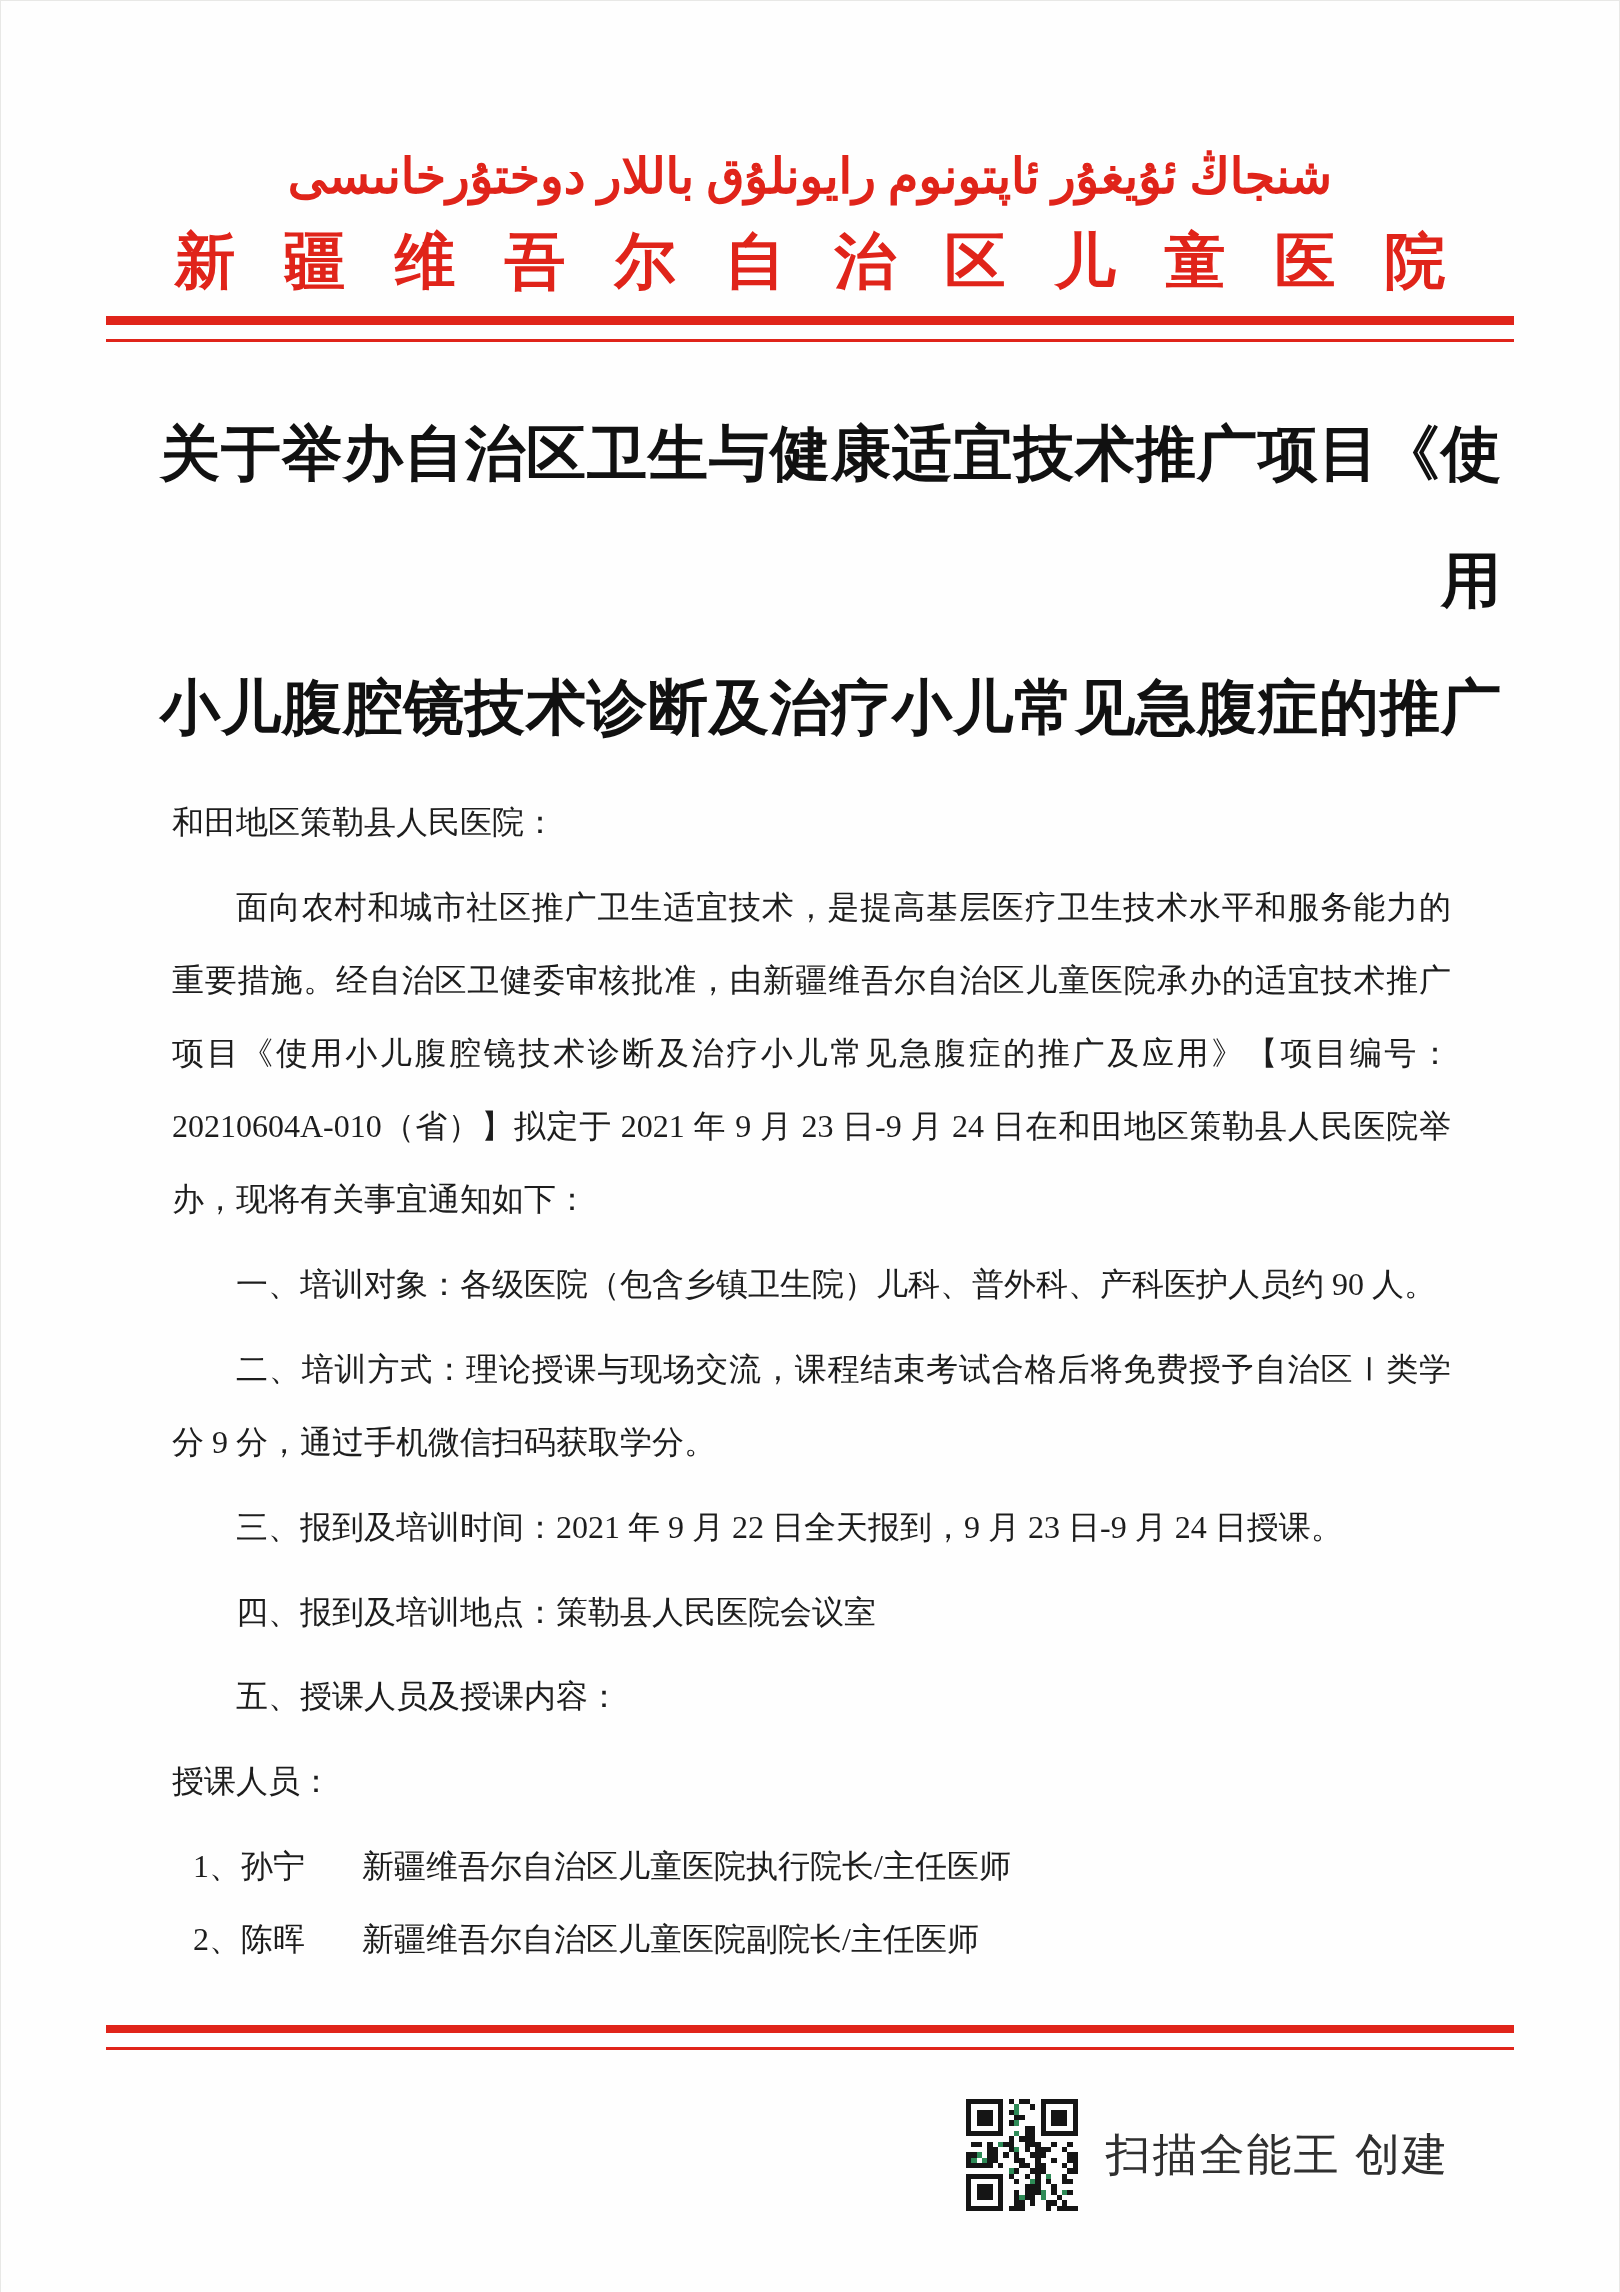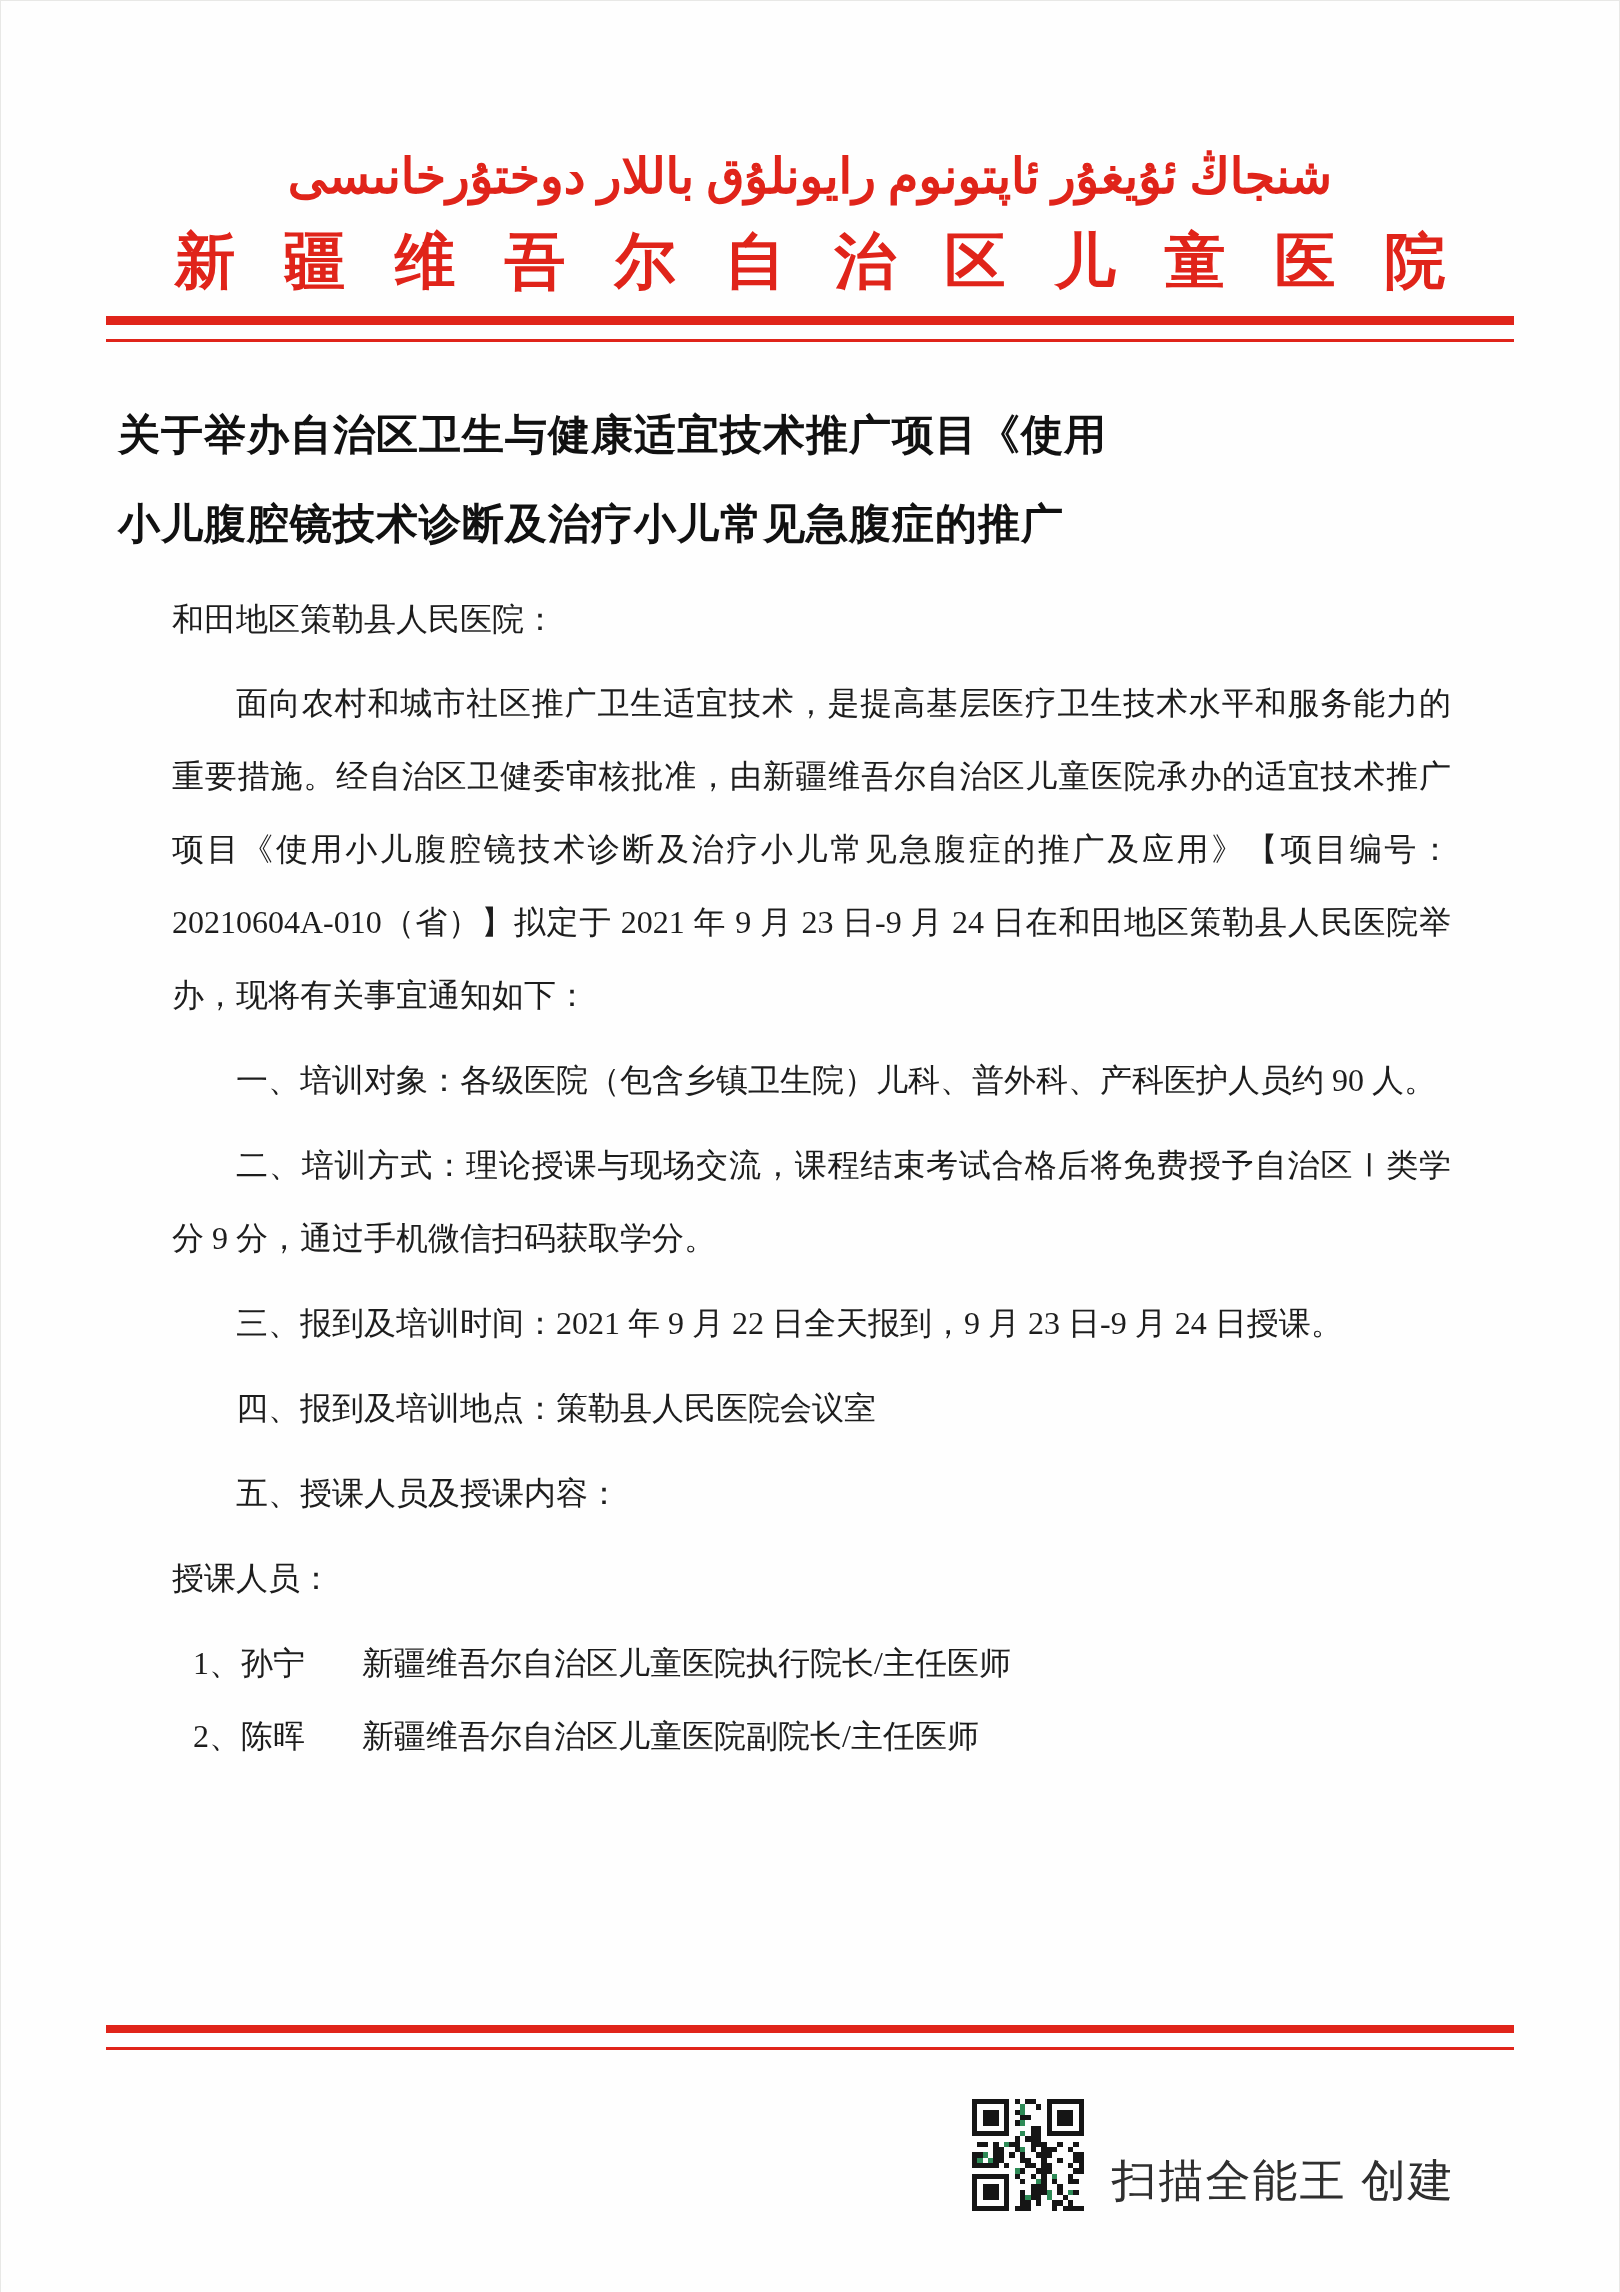--- a/index.html
+++ b/index.html
@@ -37,22 +37,22 @@
     text-indent:49px;
     white-space:nowrap;
     font-family:"Liberation Serif", serif;
   }
   .rule{background:var(--accent);margin-left:106px;margin-right:106px;}
   .rule-thick{height:8.8px;margin-top:13.7px;}
   .rule-thin{height:2.9px;margin-top:13.7px;}
   
   .doc-title{
     margin:49px 118px 0;
-    text-align:left;
-    font-size:42px;
+    text-align:right;
+    font-size:60px;
     font-weight:bold;
     color:#111111;
     line-height:2.12;
     letter-spacing:1px;
   }
   
   .body-text{
     margin:13.7px 157px 0 160px;
     font-size:32px;
     color:#1d1d1d;
@@ -61,22 +61,22 @@
   }
   .body-text p{margin:12px;}
   .indent{text-indent:2em;}
   .lect-row{display:flex;}
   .lect-label{flex:0 0 169px;margin-left:33px;}
   .lect-title{flex:1;}
   
   .bottom-rules{position:absolute;left:0;right:0;top:2011px;}
   .scan-footer{
     position:absolute;
-    top:2099px;right:165px;
-    display:flex;align-items:flex-end;gap:27.4px;
+    top:2099px;right:171px;
+    display:flex;align-items:center;gap:27.4px;
   }
   .qr{width:112px;height:112px;display:block;}
   .scan-caption{
     font-family:"Liberation Sans", sans-serif;
     font-size:45px;
     color:#2f2f2f;
     letter-spacing:2px;
     white-space:nowrap;
   }
 </style>

